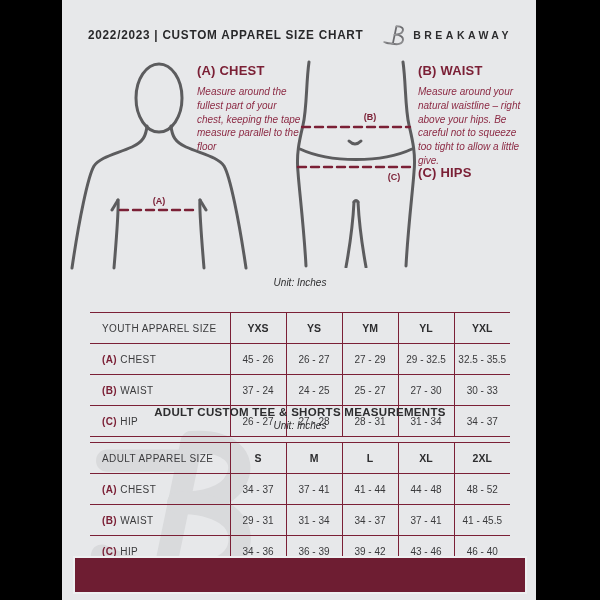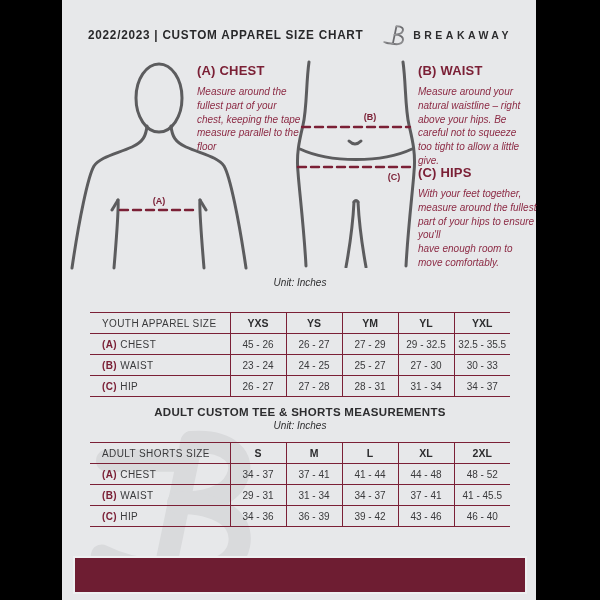--- a/index.html
+++ b/index.html
@@ -30,21 +30,21 @@
   .guide p{font-size:10px;font-style:italic;line-height:1.38;color:var(--desc_maroon);white-space:pre-line;}
   .guide-chest{left:135px;top:63px;width:104px;}
   .guide-waist{left:356px;top:63px;width:114px;}
   .guide-hips{left:356px;top:165px;width:120px;}
 
   
   .section-title{position:absolute;left:28px;width:420px;text-align:center;z-index:1;}
   .section-title .t{font-size:11.5px;font-weight:800;letter-spacing:.3px;color:#2d2d2f;}
   .section-title .u{font-size:10px;font-style:italic;color:#2d2d2f;margin-top:2px;}
   table.size-table{position:absolute;left:28px;width:420px;border-collapse:collapse;table-layout:fixed;z-index:1;border-top:1.5px solid var(--table_line);border-bottom:1.5px solid var(--table_line);}
-  table.size-table td{height:21px;border-bottom:1px solid var(--table_line);font-size:10px;color:#3a3a3c;text-align:center;vertical-align:middle;background:transparent;}
+  table.size-table td{height:31px;border-bottom:1px solid var(--table_line);font-size:10px;color:#3a3a3c;text-align:center;vertical-align:middle;background:transparent;}
   table.size-table td + td{border-left:1px solid var(--table_line);text-align:center;}
   table.size-table td.lbl{text-align:left;padding-left:12px;letter-spacing:.4px;}
   table.size-table tr.hdr td{font-weight:700;font-size:10.5px;color:#2d2d2f;}
   table.size-table tr.hdr td.lbl{font-weight:400;font-size:10px;color:#3a3a3c;}
   .mk{font-weight:800;color:var(--accent);}
   .youth-table{top:312px;}
   .adult-table{top:442px;}
   .youth-title{top:275px;}
   .adult-title{top:406px;}
 
@@ -109,22 +109,20 @@
     <div class="guide guide-chest">
       <h3>(A) CHEST</h3>
       <p>Measure around the fullest part of your chest, keeping the tape measure parallel to the floor</p>
     </div>
     <div class="guide guide-waist">
       <h3>(B) WAIST</h3>
       <p>Measure around your natural waistline – right above your hips. Be careful not to squeeze too tight to allow a little give.</p>
     </div>
     <div class="guide guide-hips">
       <h3>(C) HIPS</h3>
-      <p>With your feet together, measure around the fullest part of your hips to ensure you'll
-have enough room to move comfortably.</p>
     </div>
 
     <svg class="watermark" viewBox="0 0 36 36">
       <path d="M20 6 L15 30"></path>
       <path d="M20 6 C27 5.5 30.5 9 28.5 13 C27 16.5 22 17.5 17.5 17.5"></path>
       <path d="M17.5 17.5 C25 17.5 30 20.5 29 25.5 C28 30.5 21 31.5 13.5 30"></path>
       <path d="M4 9.5 L18 9.5"></path>
       <path d="M3 27.5 C7 29.5 11 30.3 15 30"></path>
     </svg>
 
@@ -152,21 +150,21 @@
       <tr>
         <td class="lbl"><span class="mk">(A)</span> <span>CHEST</span></td>
         <td>45 - 26</td>
         <td>26 - 27</td>
         <td>27 - 29</td>
         <td>29 - 32.5</td>
         <td>32.5 - 35.5</td>
       </tr>
       <tr>
         <td class="lbl"><span class="mk">(B)</span> <span>WAIST</span></td>
-        <td>23 - 24</td>
+        <td>37 - 24</td>
         <td>24 - 25</td>
         <td>25 - 27</td>
         <td>27 - 30</td>
         <td>30 - 33</td>
       </tr>
       <tr>
         <td class="lbl"><span class="mk">(C)</span> <span>HIP</span></td>
         <td>26 - 27</td>
         <td>27 - 28</td>
         <td>28 - 31</td>
@@ -184,21 +182,21 @@
       <colgroup>
           <col style="width:140px">
           <col style="width:56px">
           <col style="width:56px">
           <col style="width:56px">
           <col style="width:56px">
           <col style="width:56px">
         </colgroup>
       <tbody>
           <tr class="hdr">
-        <td class="lbl">ADULT SHORTS SIZE</td>
+        <td class="lbl">ADULT APPAREL SIZE</td>
         <td>S</td>
         <td>M</td>
         <td>L</td>
         <td>XL</td>
         <td>2XL</td>
       </tr>
       <tr>
         <td class="lbl"><span class="mk">(A)</span> <span>CHEST</span></td>
         <td>34 - 37</td>
         <td>37 - 41</td>

